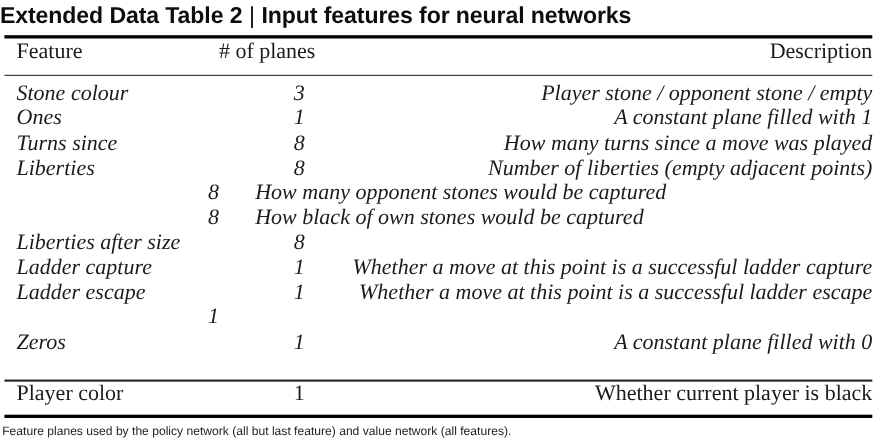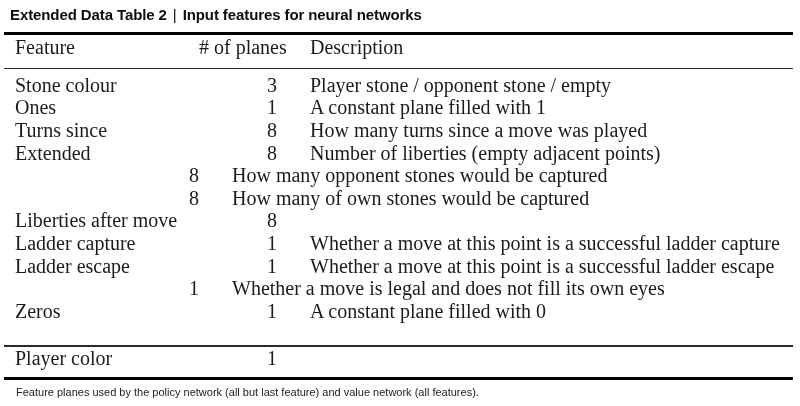--- a/index.html
+++ b/index.html
@@ -11,24 +11,24 @@
     position: relative;
     width: 800px;
     height: 406px;
     background: #ffffff;
     overflow: hidden;
     font-family: "Liberation Serif", serif;
     color: #1b1b1b;
   }
   .table-title {
     position: absolute;
-    left: 10px;
+    left: 0;
     top: 5px;
     font-family: "Liberation Sans", sans-serif;
-    font-size: 15px;
+    font-size: 21px;
     line-height: 19px;
     font-weight: 700;
     color: #0d0d0d;
     white-space: nowrap;
     letter-spacing: -0.1px;
   }
   .table-title .sep {
     font-weight: 400;
     margin: 0 6px;
     color: #0d0d0d;
@@ -57,28 +57,28 @@
     white-space: nowrap;
   }
   .header-row {
     padding-top: 1.5px;
     padding-bottom: 9px;
     height: 22.6px;
     box-sizing: content-box;
   }
   .c2 { text-align: right; }
   .header-row .c2 { text-align: left; overflow: visible; }
-  .c3 { padding-left: 33px; }
-  .body-rows { padding-top: 4.5px; }
+  .c3 { padding-left: 33px; text-align: right; }
+  .body-rows { padding-top: 4.5px; font-style: italic; }
   .mid-rule { margin-top: 23px; }
   .summary-row { }
   .bottom-rule { margin-top: 7.5px; height: 3px; }
   .footnote {
     position: absolute;
-    left: 16px;
+    left: 2px;
     top: 385px;
     font-family: "Liberation Sans", sans-serif;
     font-size: 11px;
     line-height: 14px;
     color: #222222;
     white-space: nowrap;
   }
 </style>
 </head>
 <body>
@@ -115,70 +115,70 @@
         <div class="c3">A constant plane filled with 1</div>
       </div>
 
       <div class="tr">
         <div class="c1">Turns since</div>
         <div class="c2">8</div>
         <div class="c3">How many turns since a move was played</div>
       </div>
 
       <div class="tr">
-        <div class="c1">Extended</div>
+        <div class="c1">Liberties</div>
         <div class="c2">8</div>
         <div class="c3">Number of liberties (empty adjacent points)</div>
       </div>
 
       <div class="tr">
         <div class="c2">8</div>
         <div class="c3">How many opponent stones would be captured</div>
       </div>
 
       <div class="tr">
         <div class="c2">8</div>
-        <div class="c3">How many of own stones would be captured</div>
+        <div class="c3">How black of own stones would be captured</div>
       </div>
 
       <div class="tr">
-        <div class="c1">Liberties after move</div>
+        <div class="c1">Liberties after size</div>
         <div class="c2">8</div>
       </div>
 
       <div class="tr">
         <div class="c1">Ladder capture</div>
         <div class="c2">1</div>
         <div class="c3">Whether a move at this point is a successful ladder capture</div>
       </div>
 
       <div class="tr">
         <div class="c1">Ladder escape</div>
         <div class="c2">1</div>
         <div class="c3">Whether a move at this point is a successful ladder escape</div>
       </div>
 
       <div class="tr">
         <div class="c2">1</div>
-        <div class="c3">Whether a move is legal and does not fill its own eyes</div>
       </div>
 
       <div class="tr">
         <div class="c1">Zeros</div>
         <div class="c2">1</div>
         <div class="c3">A constant plane filled with 0</div>
       </div>
 
     </div>
 
     <div class="rule-thin mid-rule"></div>
 
     <div class="tr summary-row">
       <div class="c1">Player color</div>
       <div class="c2">1</div>
+      <div class="c3">Whether current player is black</div>
     </div>
 
     <div class="rule-thick bottom-rule"></div>
 
   </div>
 
   <div class="footnote">Feature planes used by the policy network (all but last feature) and value network (all features).</div>
 
 </div>
 

